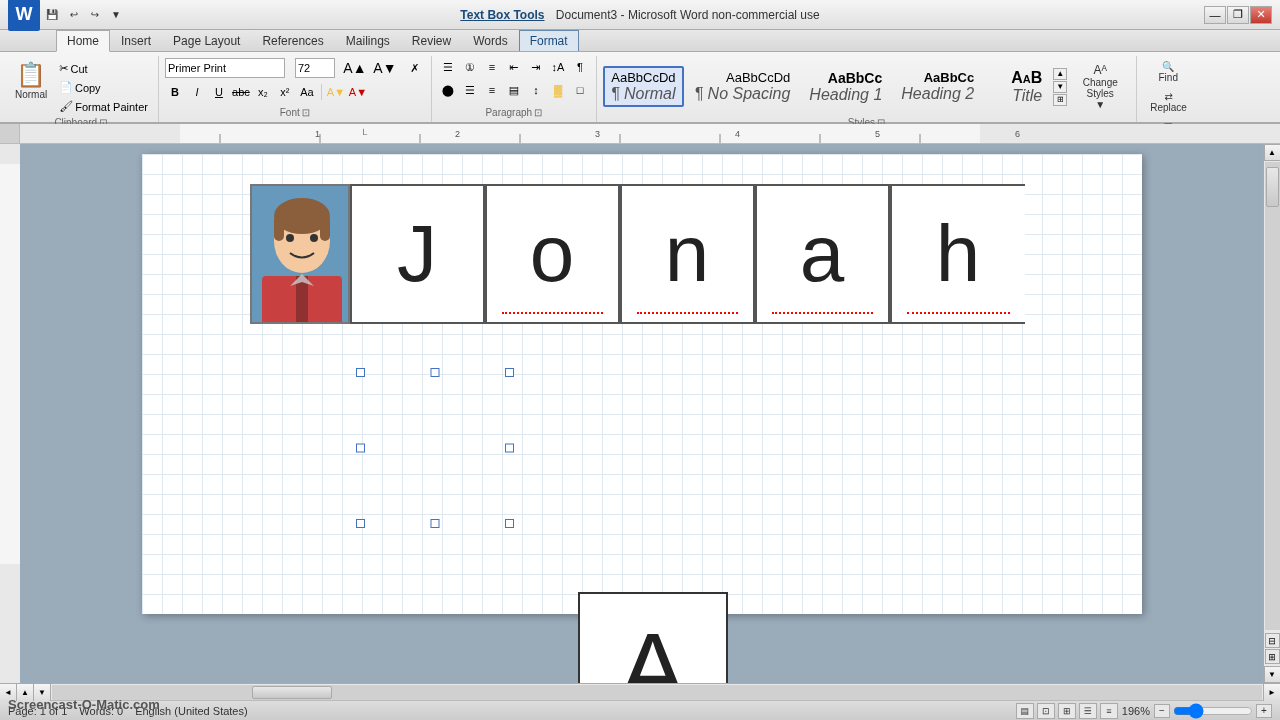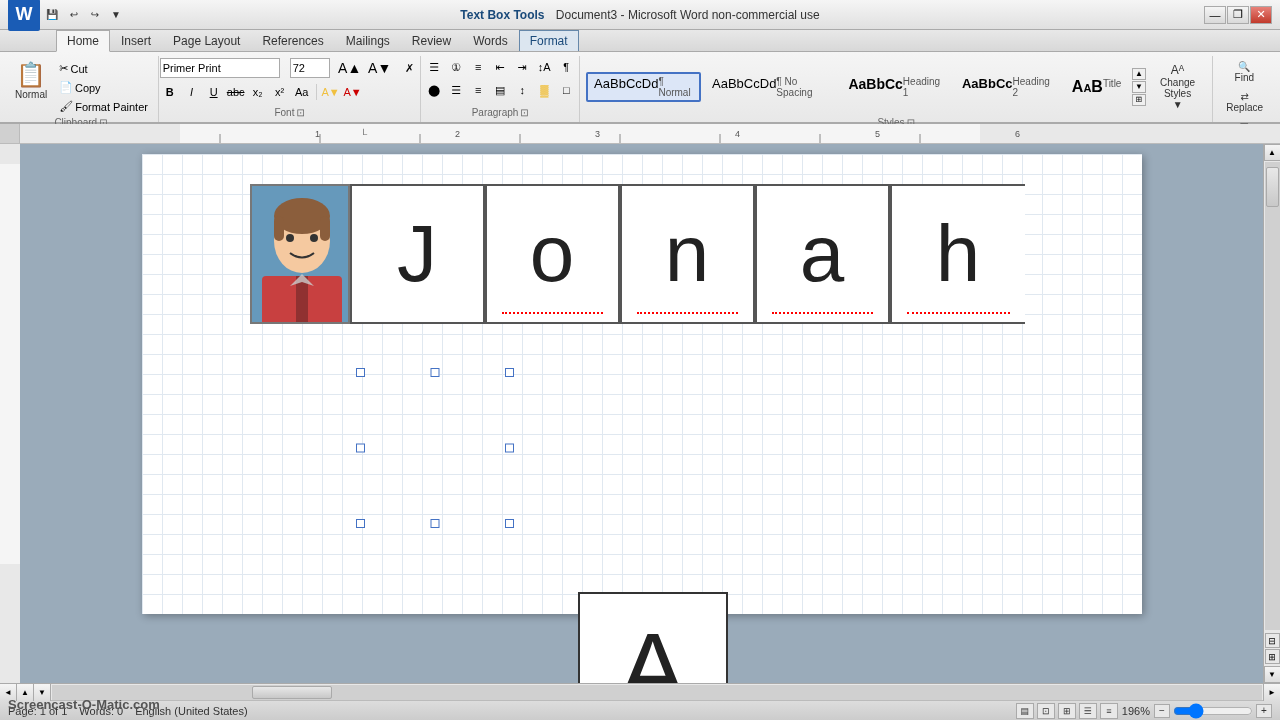--- a/index.html
+++ b/index.html
@@ -101,31 +101,31 @@
     .font-controls { display: flex; gap: 10px; align-items: center; }
     .formatting-row { display: flex; gap: 2px; align-items: center; margin-top: 2px; }
     .fmt-btn {
       width: 20px; height: 18px; border: 1px solid transparent; background: transparent; cursor: pointer; font-size: 11px; display: flex; align-items: center; justify-content: center; border-radius: 2px;
     }
     .fmt-btn.bold { font-weight: bold; }
     .fmt-btn.italic { font-style: italic; }
     .fmt-btn.underline { text-decoration: underline; }
     .style-item {
       display: flex;
-      flex-direction: row;
-      align-items: flex-start;
+      flex-direction: column;
+      align-items: flex-end;
       padding: 2px 6px;
       border: 2px solid transparent;
       cursor: pointer;
       min-width: 65px;
       border-radius: 2px;
     }
     .style-item.normal { border-color: #4472c4; background: #dce6f7; }
     .style-preview { font-size: 14px; }
-    .style-label { font-size: 10px; color: #555; }
+    .style-label { font-size: 16px; color: #555; font-style: italic; }
     .styles-scroll { display: flex; flex-direction: column; gap: 1px; }
     .scroll-arrow { width: 14px; height: 12px; border: 1px solid #aaa; background: #f0f0f0; cursor: pointer; display: flex; align-items: center; justify-content: center; font-size: 8px; }
 
     
     .change-styles-btn {
       display: flex;
       flex-direction: column;
       align-items: center;
       padding: 4px 6px;
       cursor: pointer;
@@ -272,21 +272,21 @@
   <div class="title-bar-left">
     <div class="word-icon">W</div>
     <div class="quick-access">
       <div class="qa-btn">💾</div>
       <div class="qa-btn">↩</div>
       <div class="qa-btn">↪</div>
       <div class="qa-btn">▼</div>
     </div>
   </div>
   <div class="title-bar-center">
-    <span style="color:#1a4a7a; font-weight:bold; margin-right:8px;">Text Box Tools</span>
+    <span style="color:#1a4a7a; font-weight:bold; margin-right:8px;text-decoration:underline;">Text Box Tools</span>
     <span>Document3 - Microsoft Word non-commercial use</span>
   </div>
   <div class="title-bar-controls">
     <div class="title-btn">—</div>
     <div class="title-btn">❐</div>
     <div class="title-btn close">✕</div>
   </div>
 </div>
 
 <div class="ribbon-tabs">

